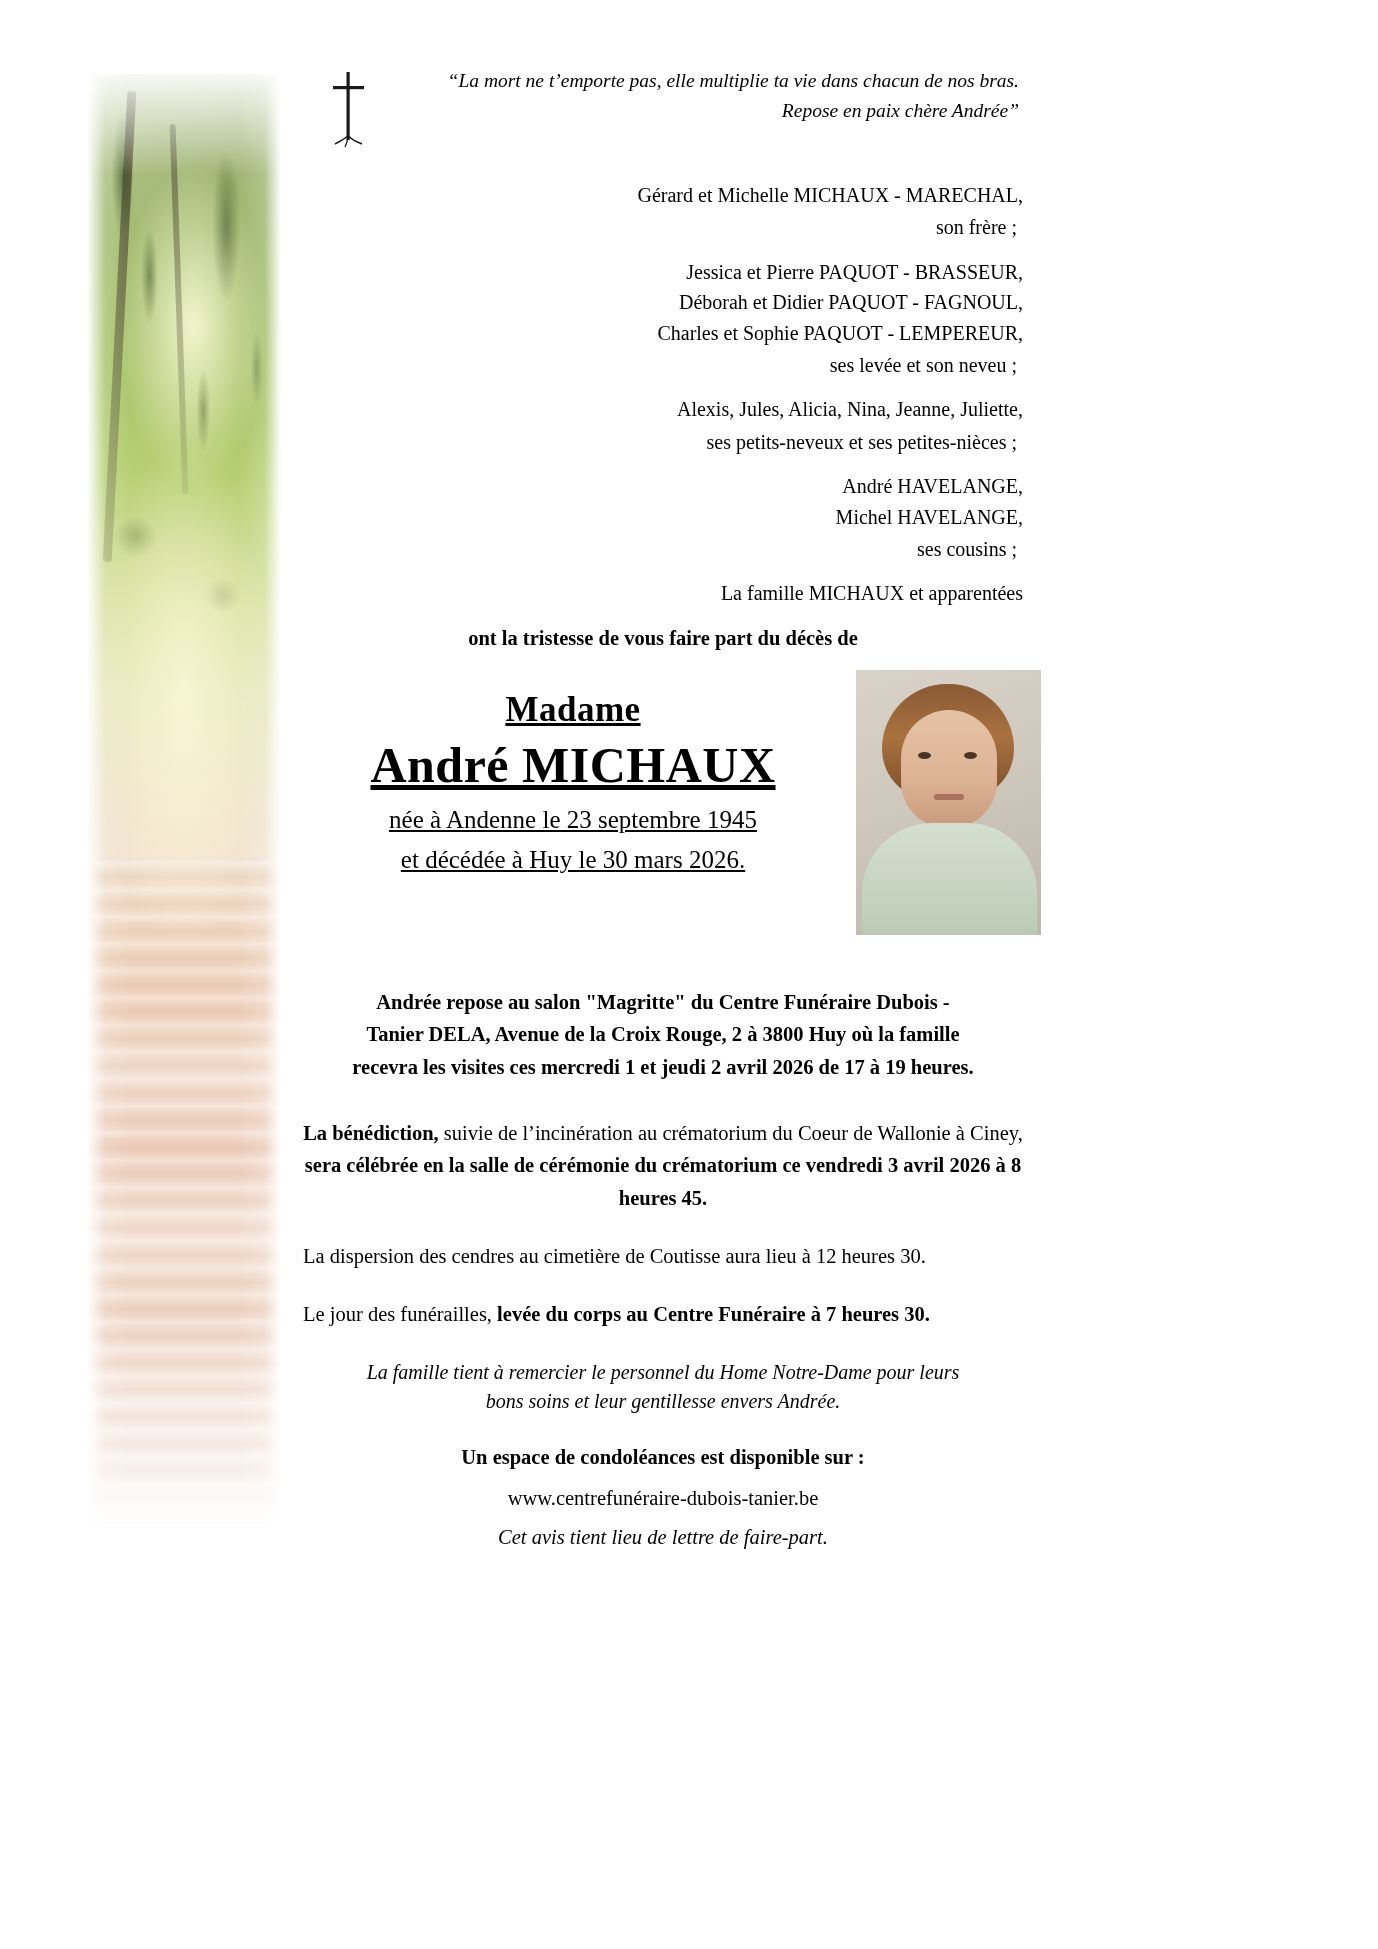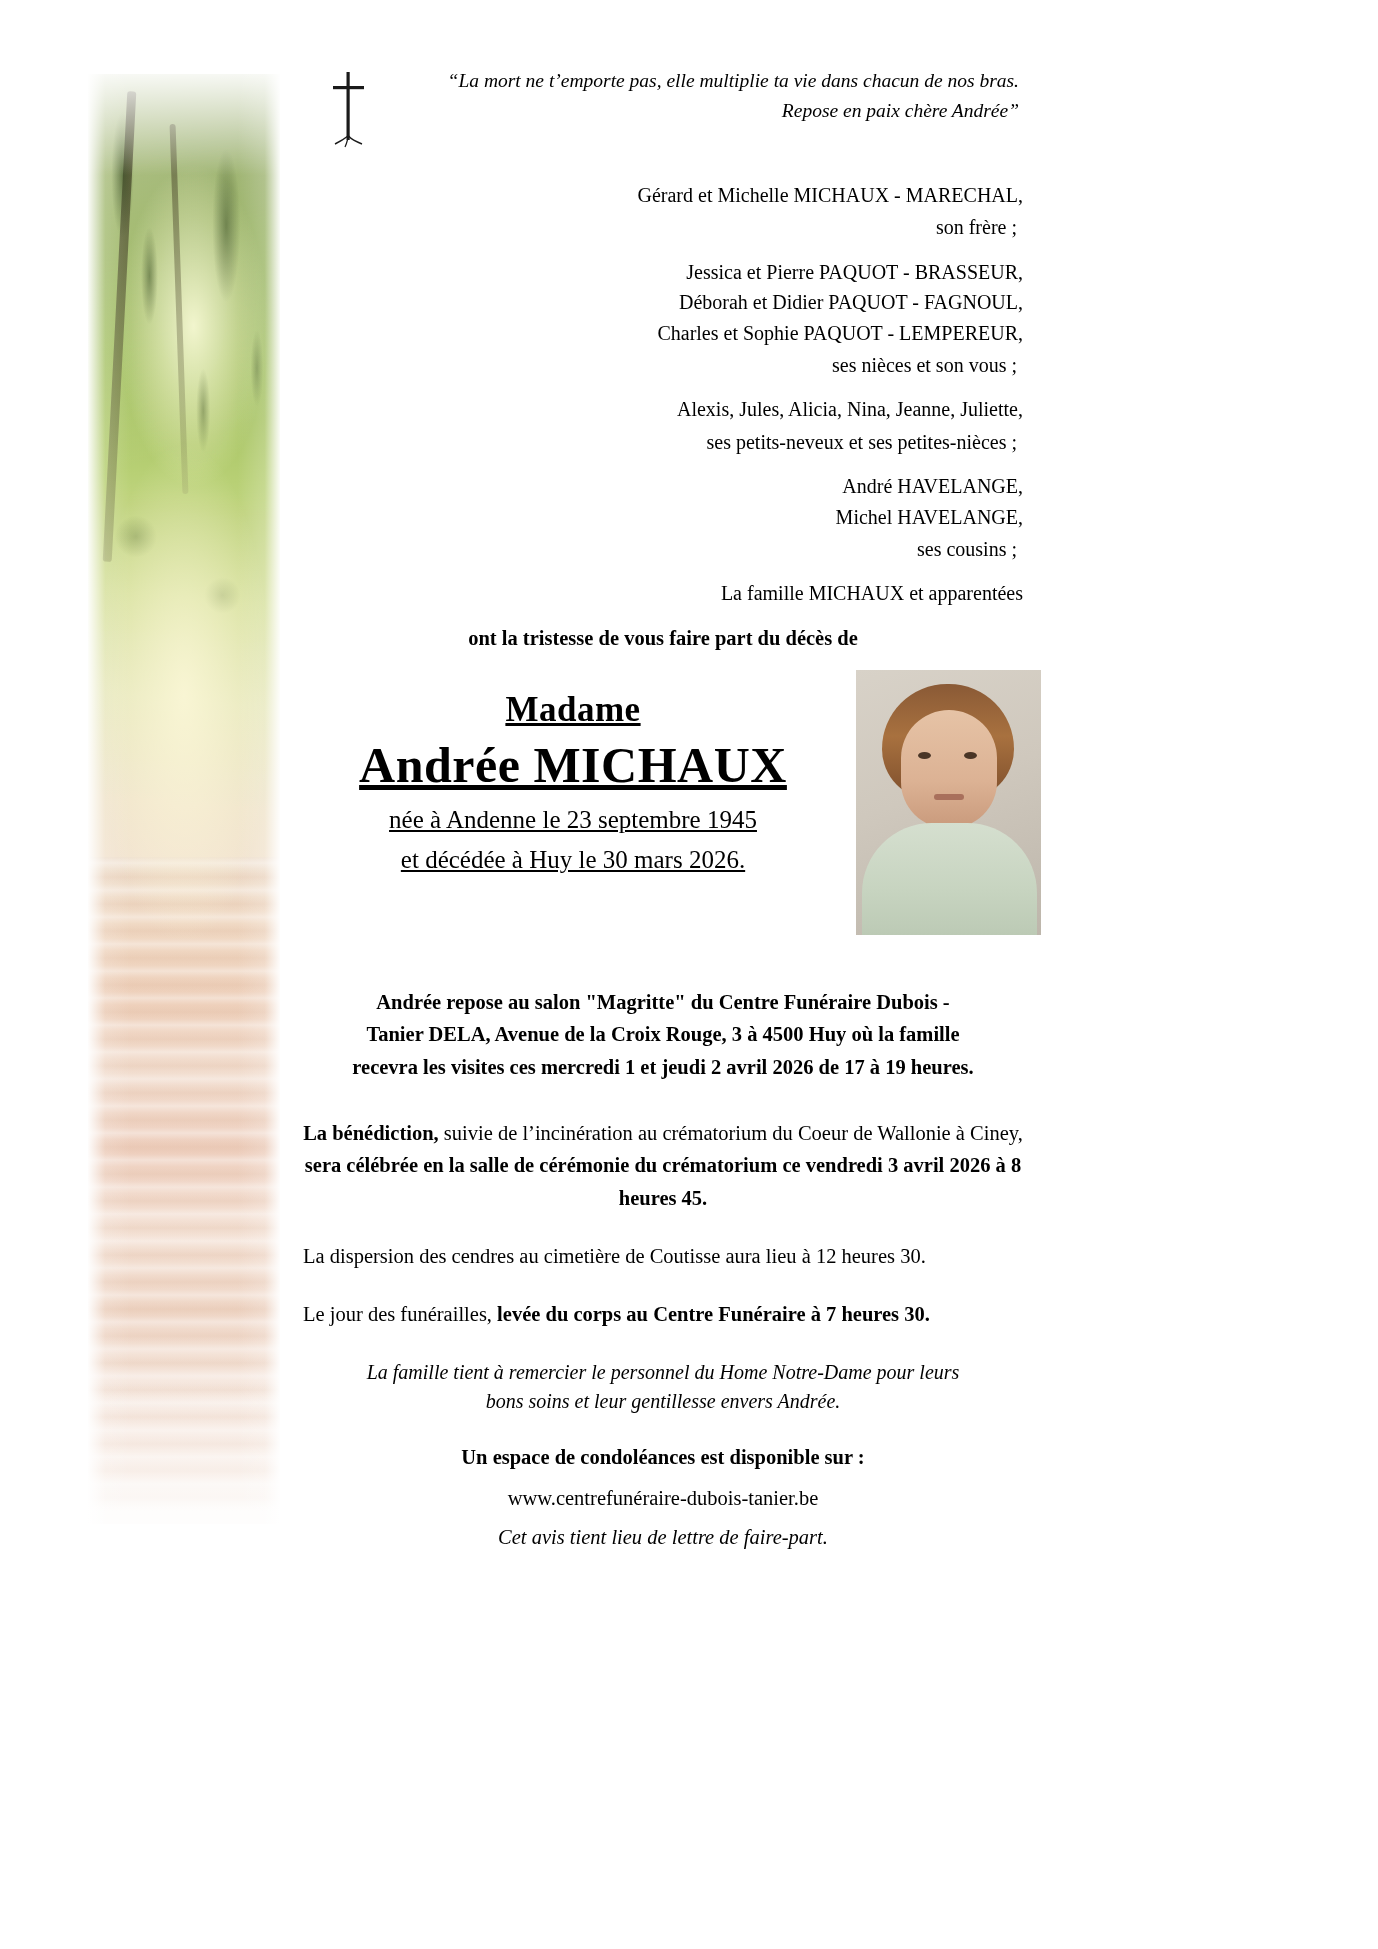--- a/index.html
+++ b/index.html
@@ -317,56 +317,56 @@
   </div>
 
   <div class="family">
 
     <div class="fam-line">Gérard et Michelle MICHAUX - MARECHAL,</div>
     <div class="fam-role">son frère ;</div>
 
     <div class="fam-line">Jessica et Pierre PAQUOT - BRASSEUR,</div>
     <div class="fam-line">Déborah et Didier PAQUOT - FAGNOUL,</div>
     <div class="fam-line">Charles et Sophie PAQUOT - LEMPEREUR,</div>
-    <div class="fam-role">ses nièces et son vous ;</div>
+    <div class="fam-role">ses levée et son neveu ;</div>
 
     <div class="fam-line">Alexis, Jules, Alicia, Nina, Jeanne, Juliette,</div>
     <div class="fam-role">ses petits-neveux et ses petites-nièces ;</div>
 
     <div class="fam-line">André HAVELANGE,</div>
     <div class="fam-line">Michel HAVELANGE,</div>
     <div class="fam-role">ses cousins ;</div>
 
     <div class="fam-line">La famille MICHAUX et apparentées</div>
 
     <div class="announce">ont la tristesse de vous faire part du décès de</div>
   </div>
 
   <div class="deceased-wrap">
     <div class="deceased">
       <div class="madame">Madame</div>
-      <div class="fullname">Andrée MICHAUX</div>
+      <div class="fullname">André MICHAUX</div>
       <div class="birth">née à Andenne le 23 septembre 1945</div>
       <div class="death">et décédée à Huy le 30 mars 2026.</div>
     </div>
     <div class="portrait">
       <div class="bg"></div>
       <div class="hair"></div>
       <div class="neck"></div>
       <div class="face"></div>
       <div class="eye-l"></div>
       <div class="eye-r"></div>
       <div class="mouth"></div>
       <div class="body"></div>
     </div>
   </div>
 
   <div class="para bold">
     <div>Andrée repose au salon "Magritte" du Centre Funéraire Dubois -</div>
-    <div>Tanier DELA, Avenue de la Croix Rouge, 3 à 4500 Huy où la famille</div>
+    <div>Tanier DELA, Avenue de la Croix Rouge, 2 à 3800 Huy où la famille</div>
     <div>recevra les visites ces mercredi 1 et jeudi 2 avril 2026 de 17 à 19 heures.</div>
   </div>
 
   <div class="para block-ceremony">
     <b>La bénédiction,</b><span> suivie de l’incinération au crématorium du Coeur de Wallonie à Ciney, </span><b>sera célébrée en la salle de cérémonie du crématorium ce vendredi 3 avril 2026 à 8 heures 45.</b>
   </div>
 
   <div class="para left">La dispersion des cendres au cimetière de Coutisse aura lieu à 12 heures 30.</div>
 
   <div class="para left">

